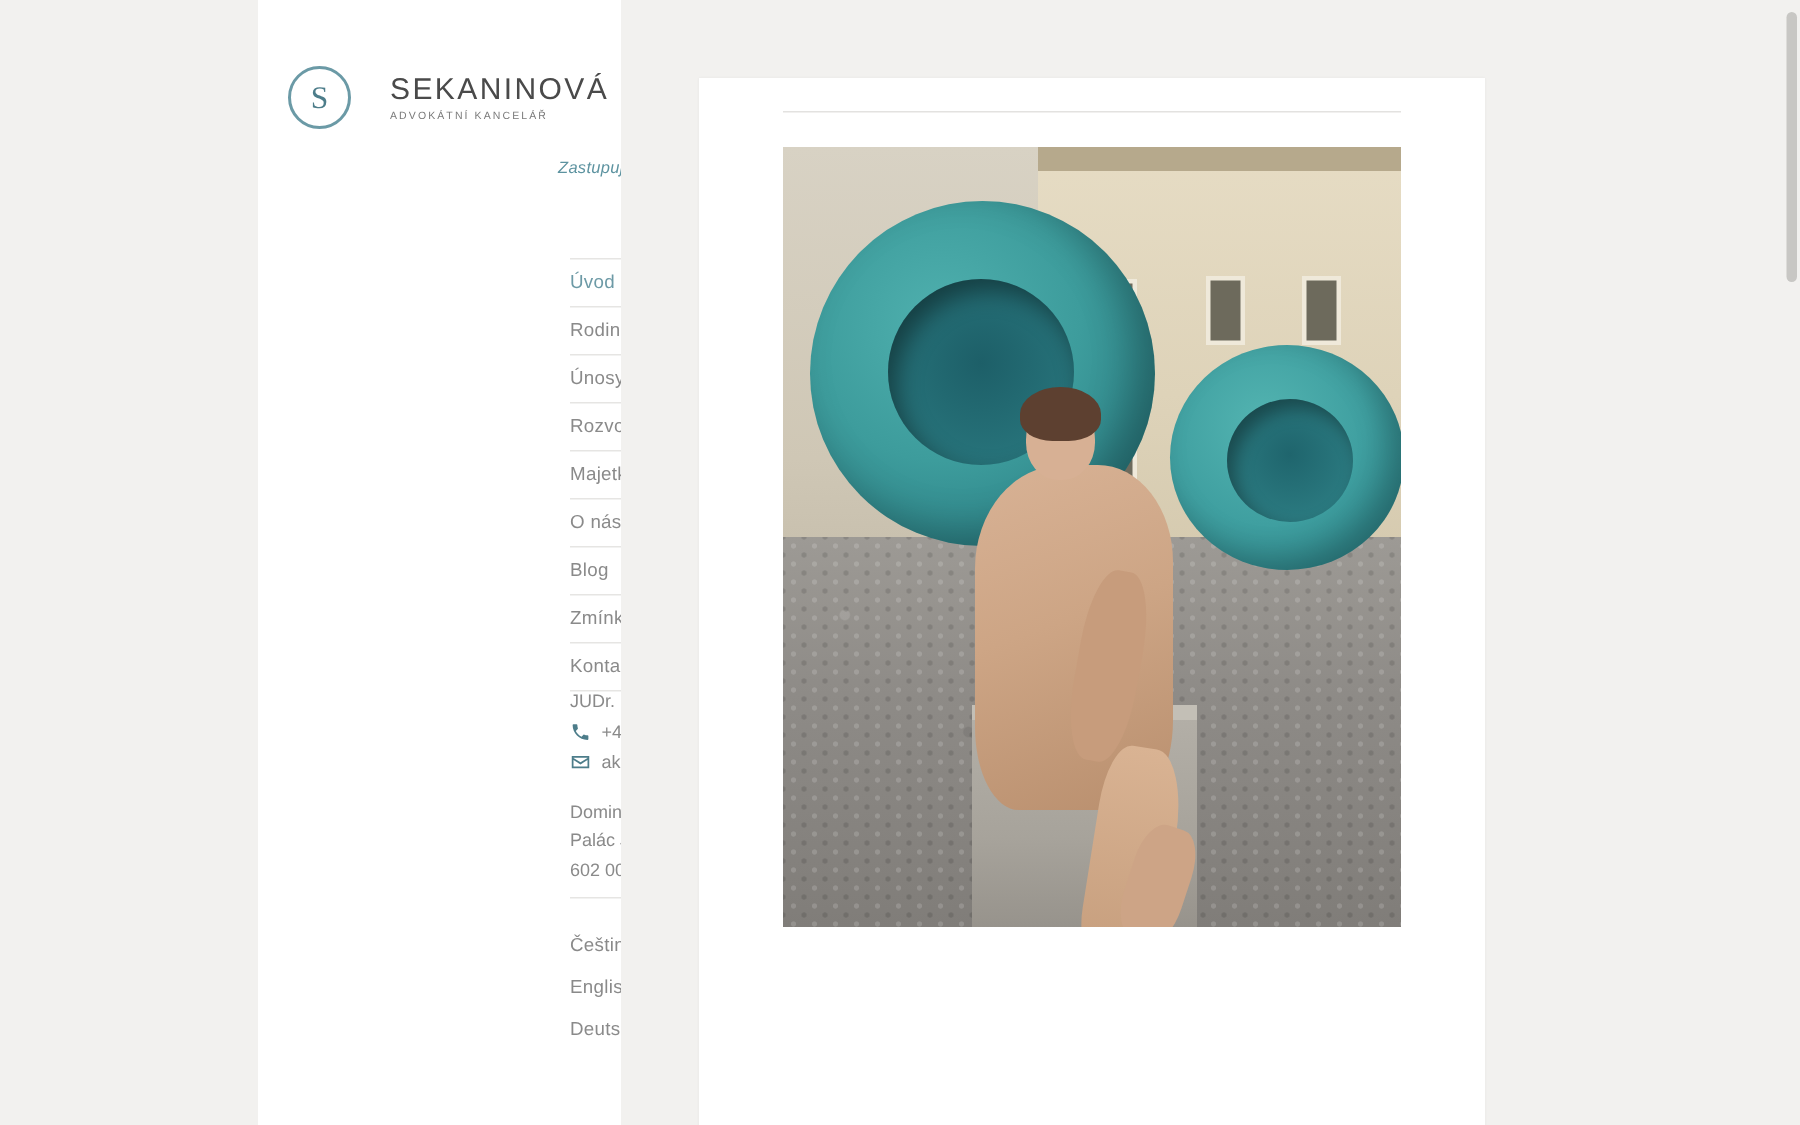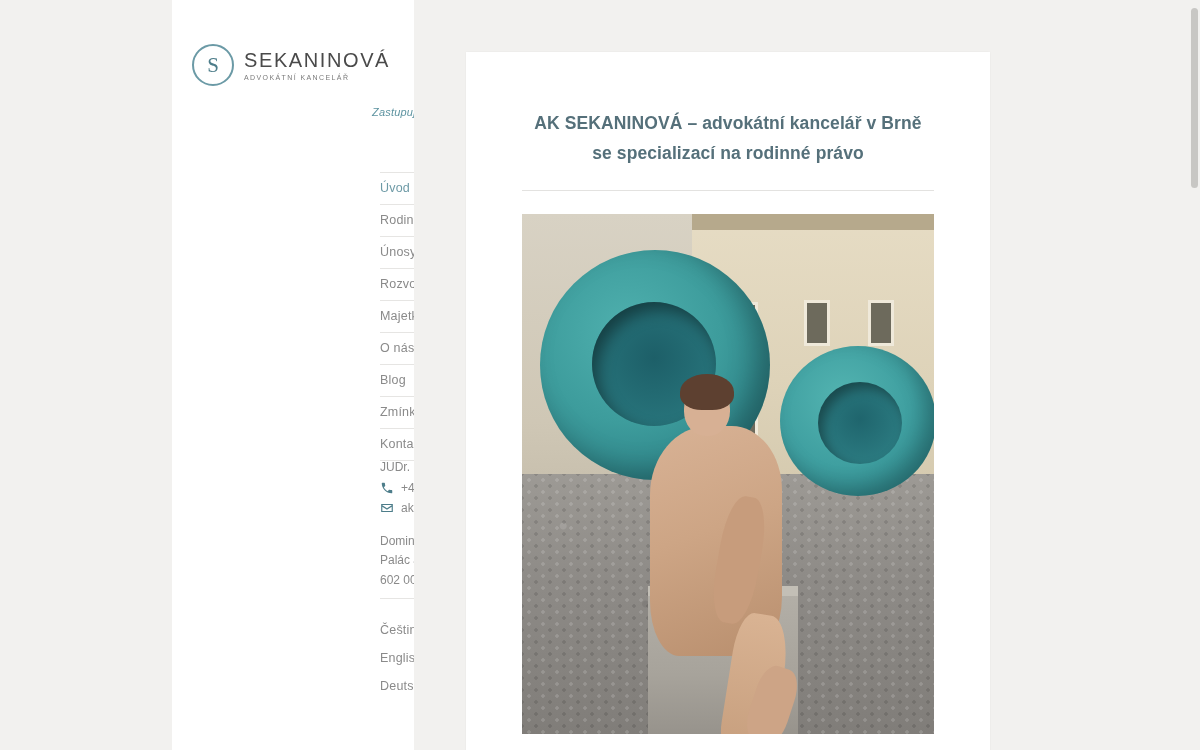--- a/index.html
+++ b/index.html
@@ -61,21 +61,21 @@
     display: flex;
     align-items: center;
     justify-content: center;
     color: #4d7d8a;
     font-size: 21px;
     font-family: "Liberation Serif", serif;
     letter-spacing: 0;
     flex: none;
   }
   .logo-text {
-    margin-left: 10px;
+    margin-left: 26px;
   }
   .logo-name {
     font-size: 20px;
     letter-spacing: 1.6px;
     color: #4a4a4a;
     font-family: "Liberation Sans", sans-serif;
     line-height: 1.1;
   }
   .logo-sub {
     font-size: 7px;
@@ -414,24 +414,20 @@
     <div class="langs">
       <div class="lang-item">Čeština</div>
       <div class="lang-item">English</div>
       <div class="lang-item">Deutsch</div>
     </div>
 
   </div>
 
   <div class="content-area">
     <div class="card">
-      <h1 class="card-title">
-        <span>AK SEKANINOVÁ – advokátní kancelář v Brně</span><br>
-        <span>se specializací na rodinné právo</span>
-      </h1>
       <div class="title-rule"></div>
 
       <div class="hero">
         <div class="hero-sky"></div>
         <div class="building">
           <div class="roofline"></div>
           <div class="win w1"></div>
           <div class="win w2"></div>
           <div class="win w3"></div>
           <div class="win w4"></div>

